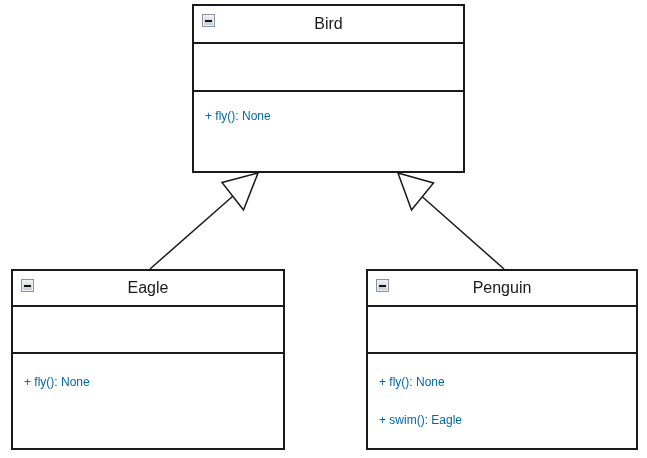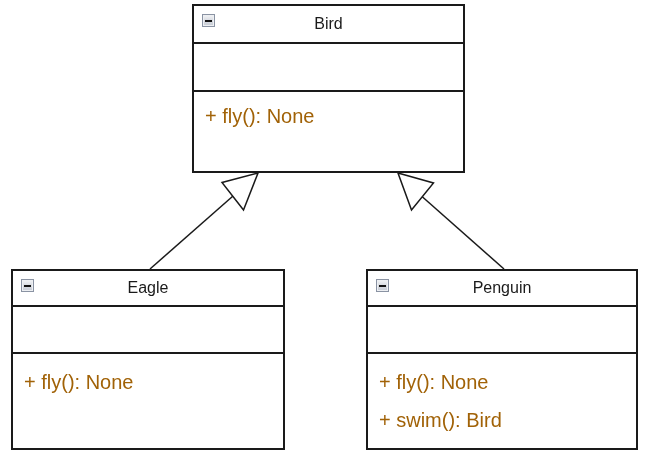--- a/index.html
+++ b/index.html
@@ -62,25 +62,25 @@
   }
   .attrs {
     box-sizing: border-box;
     border-bottom: 2px solid #1a1a1a;
   }
   .methods {
     box-sizing: border-box;
     padding: 13px 10px 0 11px;
   }
   .method {
-    font-size: 20px;
+    font-size: 12px;
     line-height: 22px;
     margin-bottom: 16px;
     white-space: nowrap;
-    color: #a16207;
+    color: #0369a1;
   }
   
   #cls-bird    { left: 192px; top: 4px;   width: 273px; height: 169px; }
   #cls-bird    .hdr   { height: 38px; }
   #cls-bird    .title { line-height: 36px; }
   #cls-bird    .attrs { height: 48px; }
   #cls-eagle   { left: 11px;  top: 269px; width: 274px; height: 181px; }
   #cls-eagle   .hdr   { height: 36px; }
   #cls-eagle   .title { line-height: 34px; text-align: center; }
   #cls-eagle   .attrs { height: 47px; }
@@ -136,17 +136,17 @@
   <div class="uml-class" id="cls-penguin">
     <div class="hdr">
       <span class="collapse">
         <span class="minus"></span>
       </span>
       <span class="title">Penguin</span>
     </div>
     <div class="attrs"></div>
     <div class="methods">
       <div class="method">+ fly(): None</div>
-      <div class="method">+ swim(): Bird</div>
+      <div class="method">+ swim(): Eagle</div>
     </div>
   </div>
 
 </div>
 
 </body></html>

